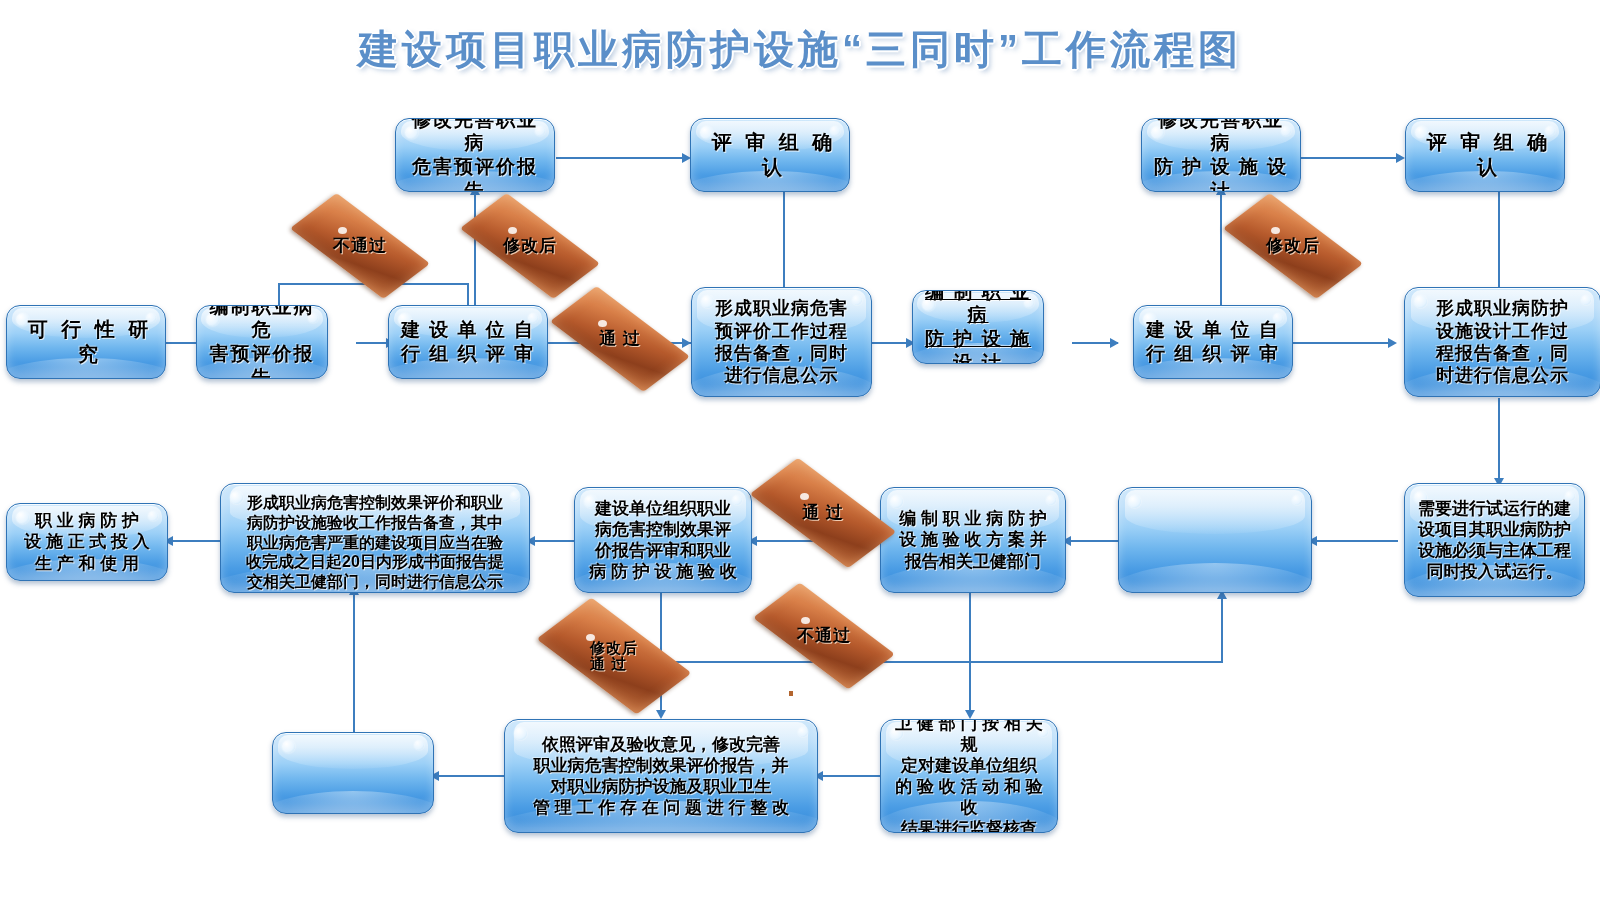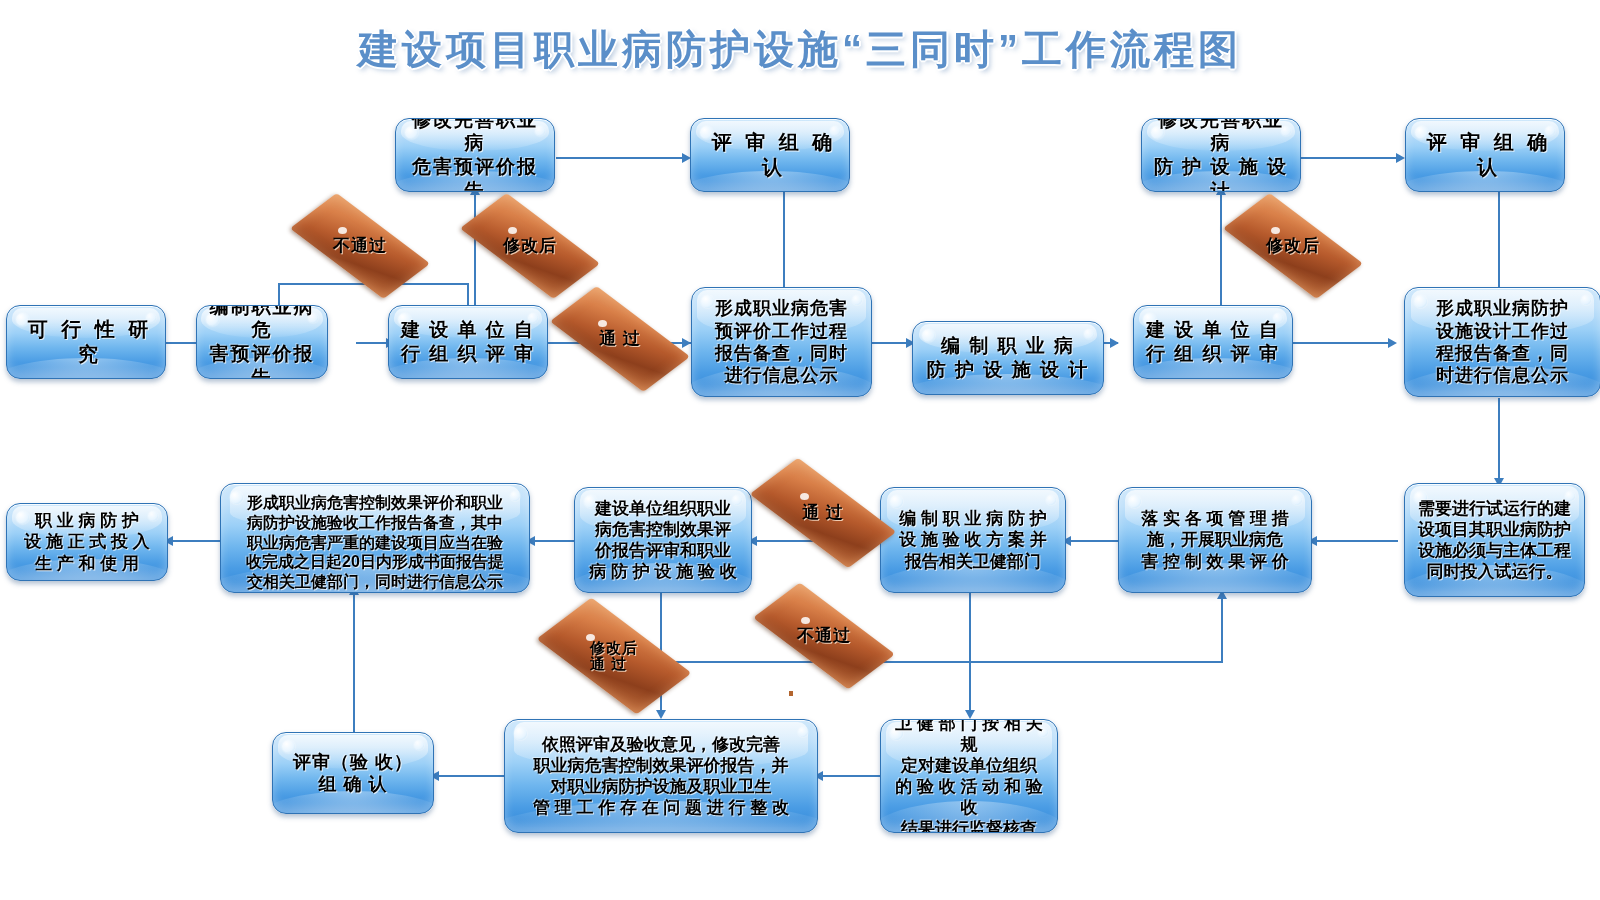--- a/index.html
+++ b/index.html
@@ -264,21 +264,21 @@
 
   <div class="node" style="left:691px;top:287px;width:181px;height:110px;">
     <span class="dot tl"></span>
     <span class="dot tr"></span>
     <div class="ntext fs18">形成职业病危害
 预评价工作过程
 报告备查，同时
 进行信息公示</div>
   </div>
 
-  <div class="node" style="left:912px;top:321px;width:192px;height:74px;">
+  <div class="node" style="left:912px;top:290px;width:132px;height:74px;text-decoration:underline;">
     <span class="dot tl"></span>
     <span class="dot tr"></span>
     <div class="ntext fs19">编 制 职 业 病
 防 护 设 施 设 计</div>
   </div>
 
   <div class="node" style="left:1133px;top:305px;width:160px;height:74px;">
     <span class="dot tl"></span>
     <span class="dot tr"></span>
     <div class="ntext fs19">建 设 单 位 自
@@ -299,23 +299,20 @@
     <span class="dot tr"></span>
     <div class="ntext fs17">需要进行试运行的建
 设项目其职业病防护
 设施必须与主体工程
 同时投入试运行。</div>
   </div>
 
   <div class="node" style="left:1118px;top:487px;width:194px;height:106px;">
     <span class="dot tl"></span>
     <span class="dot tr"></span>
-    <div class="ntext fs17">落 实 各 项 管 理 措
-施，开展职业病危
-害 控 制 效 果 评 价</div>
   </div>
 
   <div class="node" style="left:574px;top:487px;width:178px;height:106px;">
     <span class="dot tl"></span>
     <span class="dot tr"></span>
     <div class="ntext fs17">建设单位组织职业
 病危害控制效果评
 价报告评审和职业
 病 防 护 设 施 验 收</div>
   </div>
@@ -361,22 +358,20 @@
   <div class="diamond" style="left:552px;top:622px;width:124px;height:68px;">
     <div class="dshape"></div>
     <span class="dspec" style="left:34px;top:12px;"></span>
     <div class="dlabel dl15">修改后
 通 过</div>
   </div>
 
   <div class="node" style="left:272px;top:732px;width:162px;height:82px;">
     <span class="dot tl"></span>
     <span class="dot tr"></span>
-    <div class="ntext fs18">评审（验 收）
-组  确  认</div>
   </div>
 
   <div class="node" style="left:504px;top:719px;width:314px;height:114px;">
     <span class="dot tl"></span>
     <span class="dot tr"></span>
     <div class="ntext fs17">依照评审及验收意见，修改完善
 职业病危害控制效果评价报告，并
 对职业病防护设施及职业卫生
 管 理 工 作 存 在 问 题 进 行 整 改</div>
   </div>

